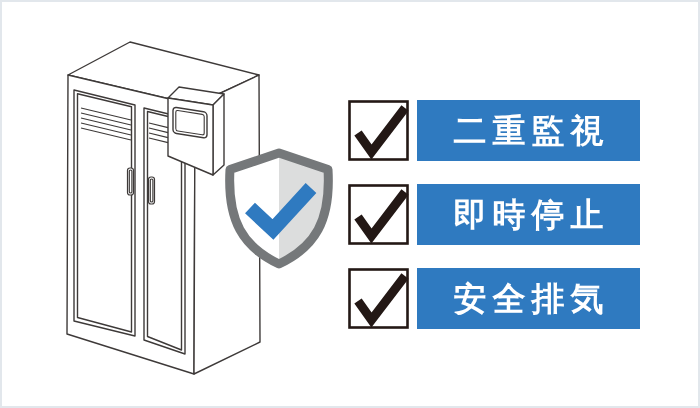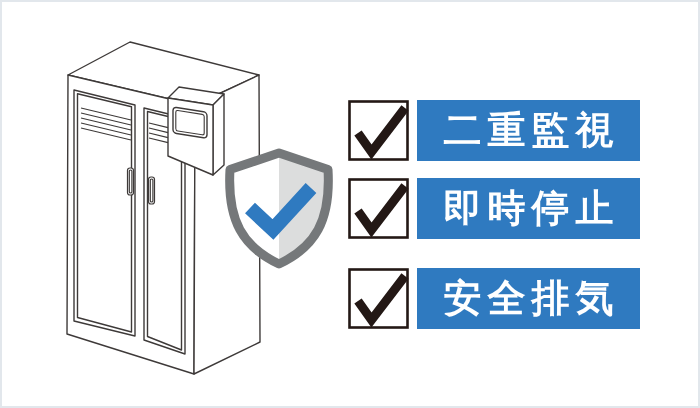--- a/index.html
+++ b/index.html
@@ -11,29 +11,29 @@
     border:2px solid var(--frame-border, #e2e7ec);
     overflow:hidden;
     font-family:"Liberation Sans","DejaVu Sans",sans-serif;
   }
   #illustration {
     position:absolute; left:0; top:0; width:700px; height:408px;
     display:block;
   }
   .feature-row { position:absolute; left:346px; width:292px; height:61px; }
   .row-1 { top:98px; }
-  .row-2 { top:176px; }
+  .row-2 { top:182px; }
   .row-3 { top:266px;border-radius:27px; }
   .checkbox-icon { position:absolute; left:0; top:0; width:61px; height:61px; display:block; }
   .feature-label {
     position:absolute; left:69px; top:0;
     width:223px; height:61px;
     background:var(--accent-blue, #2f7ac0);
     color:var(--label-text, #ffffff);
-    font-size:38px; font-weight:bold;
+    font-size:33px; font-weight:bold;
     letter-spacing:6px; text-indent:6px;
     line-height:61px; text-align:center;
     white-space:nowrap;
   }
 </style>
 </head>
 <body>
 
 <div id="canvas">
 

